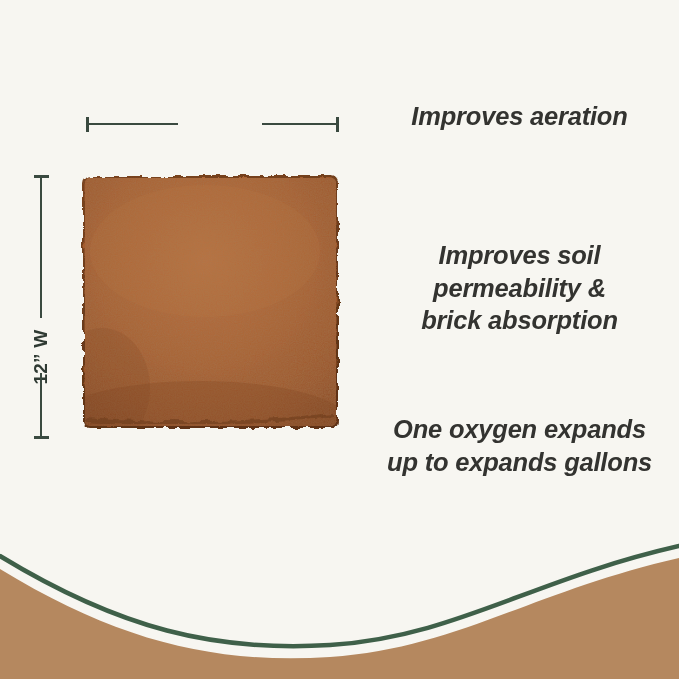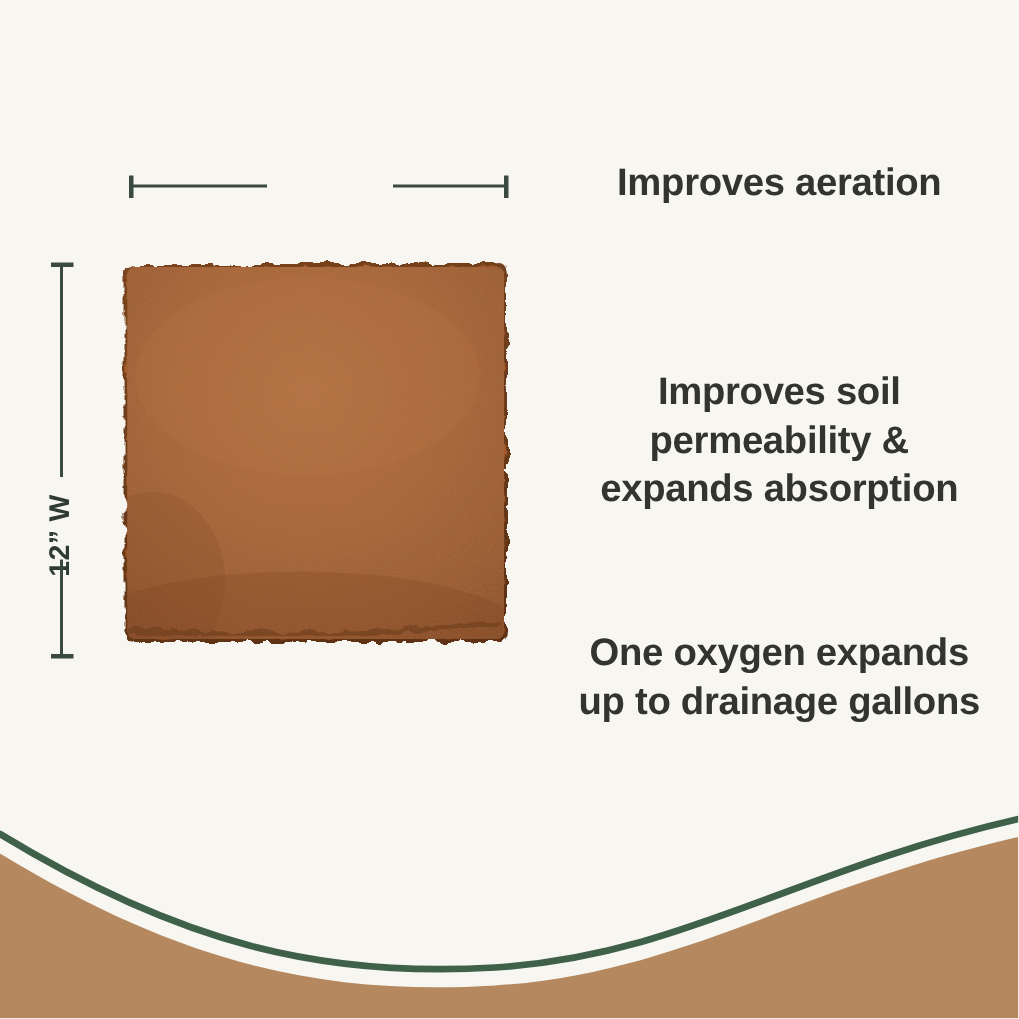--- a/index.html
+++ b/index.html
@@ -93,23 +93,24 @@
     letter-spacing: 0.2px;
     white-space: nowrap;
     transform: rotate(-90deg);
     transform-origin: center center;
   }
 
   
   #benefits {
     position: absolute;
     left: 360px;
-    top: 12px;
+    top: 6px;
     width: 319px;
     height: 520px;
+    font-style: italic;
   }
 
   .benefit {
     position: absolute;
     left: 0;
     width: 319px;
     text-align: center;
     color: #333330;
     font-weight: bold;
     font-size: 25.5px;
@@ -215,26 +216,26 @@
 
   <div id="benefits">
 
     <div class="benefit" id="benefit-0">
       <span class="ln">Improves aeration</span>
     </div>
 
     <div class="benefit" id="benefit-1">
       <span class="ln">Improves soil</span>
       <span class="ln">permeability &amp;</span>
-      <span class="ln">expands absorption</span>
+      <span class="ln">brick absorption</span>
     </div>
 
     <div class="benefit" id="benefit-2">
       <span class="ln">One oxygen expands</span>
-      <span class="ln">up to drainage gallons</span>
+      <span class="ln">up to expands gallons</span>
     </div>
   </div>
 
   <div id="bottom-wave">
     <svg viewBox="0 0 679 165" preserveAspectRatio="none" aria-hidden="true">
 
       <path d="M0,55 C120,128 215,150 330,143 C455,135 530,78 679,44 L679,165 L0,165 Z" fill="#B5885F"></path>
 
       <path d="M0,42 C120,115 215,138 330,131 C455,123 530,66 679,32" fill="none" stroke="#3F6049" stroke-width="4.5" stroke-linecap="round"></path>
     </svg>

